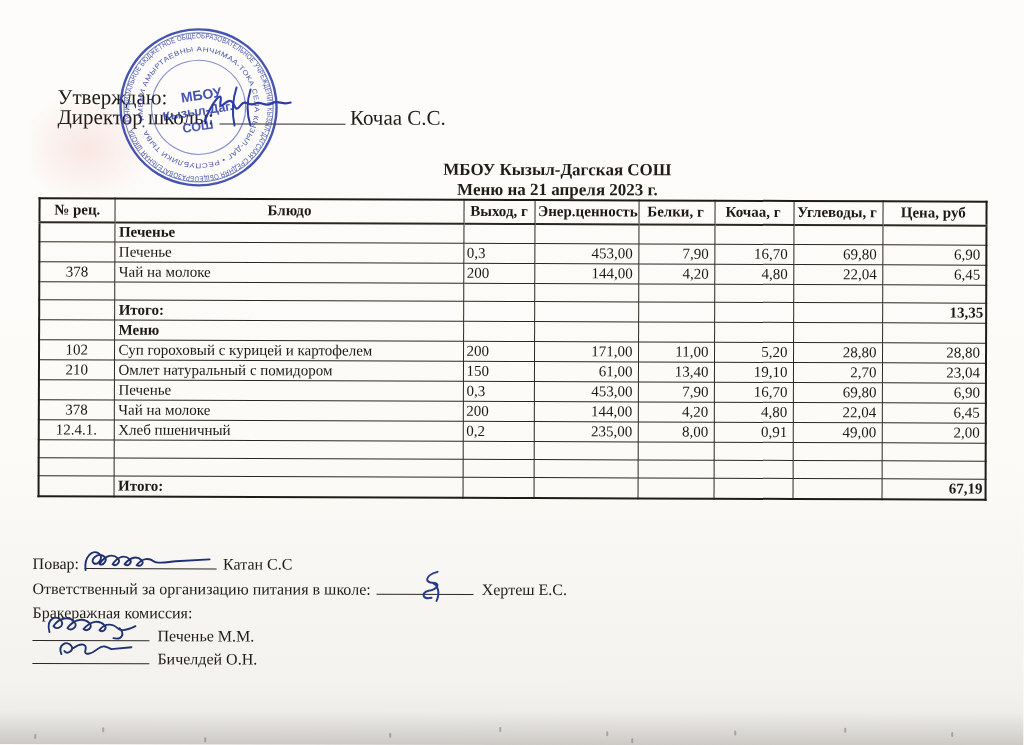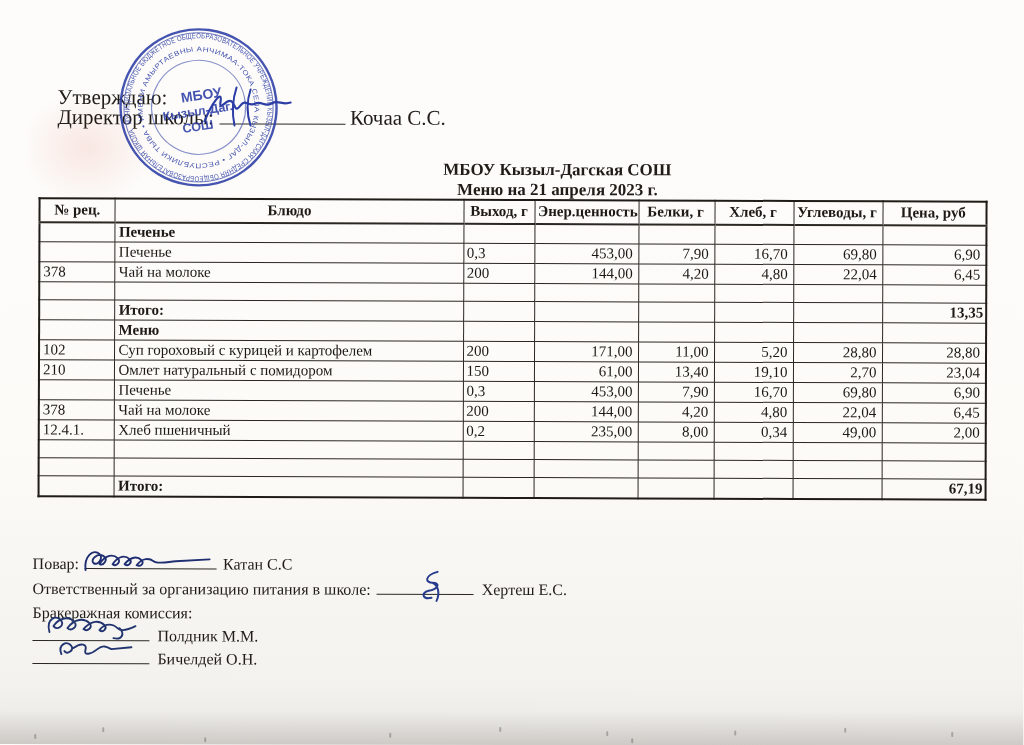--- a/index.html
+++ b/index.html
@@ -45,21 +45,21 @@
   .menu-table td{
     border:1.4px solid #2b2722;
     padding:0 3px;white-space:nowrap;overflow:hidden;
   }
   .menu-table thead td{font-weight:bold;text-align:center;border-bottom-width:2.2px;}
   .menu-table thead tr{height:23.5px;}
   tr.row-section{height:19.5px;} tr.row-section td.c-dish{font-weight:bold;}
   tr.row-dish{height:20px;}
   tr.row-empty{height:18px;}
   tr.row-total{height:20.5px;} tr.row-total td{font-weight:bold;}
-  td.c-rec{text-align:left;padding-right:3px;}
+  td.c-rec{text-align:center;padding-right:3px;}
   td.c-dish{text-align:left;padding-left:4px;}
   td.c-out{text-align:left;}
   td.c-energy,td.c-protein,td.c-fat,td.c-carbs,td.c-price{text-align:right;padding-right:5px;}
   tr.row-total td.c-price{padding-right:2px;text-align:right;}
   
   .footer{position:absolute;left:33px;top:556px;font-size:16px;width:640px;height:130px;}
   .footer .frow{position:absolute;left:0;white-space:nowrap;height:20px;}
   #cook-signature{left:49px;top:-10px;width:135px;height:32px;}
   #responsible-signature{left:381px;top:12px;width:34px;height:36px;}
   #member1-signature{left:9px;top:56px;width:105px;height:30px;}
@@ -122,21 +122,21 @@
         <col style="width:89px">
         <col style="width:104px">
     </colgroup>
     <thead>
       <tr>
           <td class="c-rec">№ рец.</td>
           <td class="c-dish">Блюдо</td>
           <td class="c-out">Выход, г</td>
           <td class="c-energy">Энер.ценность</td>
           <td class="c-protein">Белки, г</td>
-          <td class="c-fat">Хлеб, г</td>
+          <td class="c-fat">Кочаа, г</td>
           <td class="c-carbs">Углеводы, г</td>
           <td class="c-price">Цена, руб</td>
         </tr>
     </thead>
     <tbody>
         <tr class="row-section">
           <td class="c-rec"></td>
           <td class="c-dish">Печенье</td>
           <td class="c-out"></td>
           <td class="c-energy"></td>
@@ -234,21 +234,21 @@
           <td class="c-fat">4,80</td>
           <td class="c-carbs">22,04</td>
           <td class="c-price">6,45</td>
         </tr>
         <tr class="row-dish">
           <td class="c-rec">12.4.1.</td>
           <td class="c-dish">Хлеб пшеничный</td>
           <td class="c-out">0,2</td>
           <td class="c-energy">235,00</td>
           <td class="c-protein">8,00</td>
-          <td class="c-fat">0,34</td>
+          <td class="c-fat">0,91</td>
           <td class="c-carbs">49,00</td>
           <td class="c-price">2,00</td>
         </tr>
         <tr class="row-empty">
           <td class="c-rec"></td>
           <td class="c-dish"></td>
           <td class="c-out"></td>
           <td class="c-energy"></td>
           <td class="c-protein"></td>
           <td class="c-fat"></td>
@@ -275,21 +275,21 @@
           <td class="c-carbs"></td>
           <td class="c-price">67,19</td>
         </tr>
       </tbody>
   </table>
 
   <div class="footer">
     <div class="frow" style="top:0"><span>Повар:</span><span class="sigline" style="width:132px;margin:0 6px;"></span><span>Катан С.С</span></div>
     <div class="frow" style="top:25px"><span>Ответственный за организацию питания в школе:</span><span class="sigline" style="width:97px;margin:0 8px 0 6px;"></span><span>Хертеш Е.С.</span></div>
     <div class="frow" style="top:49px">Бракеражная комиссия:</div>
-    <div class="frow" style="top:72px"><span class="sigline" style="width:117px;margin-right:8px;"></span><span>Полдник М.М.</span></div>
+    <div class="frow" style="top:72px"><span class="sigline" style="width:117px;margin-right:8px;"></span><span>Печенье М.М.</span></div>
     <div class="frow" style="top:95px"><span class="sigline" style="width:117px;margin-right:8px;"></span><span>Бичелдей О.Н.</span></div>
 
     <svg id="cook-signature" class="sig" viewBox="0 0 135 30">
       <path stroke-width="1.9" d="M4,24 C2,10 12,2 18,8 C22,12 16,20 12,17 C8,14 16,6 22,10 C27,13 22,20 18,18 C24,8 32,8 36,12 C40,15 35,21 31,18 C37,9 44,9 48,13 C51,16 47,21 43,18 C49,10 56,10 60,14 C63,17 59,21 55,19 C61,11 68,12 72,15 C76,18 84,16 94,15 L128,13" stroke="#1f2f72"></path>
     </svg>
     <svg id="responsible-signature" class="sig" viewBox="0 0 34 34">
       <path stroke-width="2" d="M24,3 C10,7 12,14 19,14 C27,14 25,20 15,22 C7,24 9,31 18,29 M19,14 C24,16 27,24 23,32" stroke="#273a8c"></path>
     </svg>
     <svg id="member1-signature" class="sig" viewBox="0 0 105 28">
       <path stroke-width="1.9" d="M8,20 C4,6 16,2 20,9 C23,14 15,19 12,14 C18,5 28,4 33,10 C37,14 30,20 26,16 C33,6 43,6 48,11 C52,15 46,20 42,17 C50,8 58,8 63,13 C66,16 62,21 58,18 C64,10 72,12 76,16 C80,20 88,17 94,14 M78,16 C84,22 80,28 72,26" stroke="#22346f"></path>

